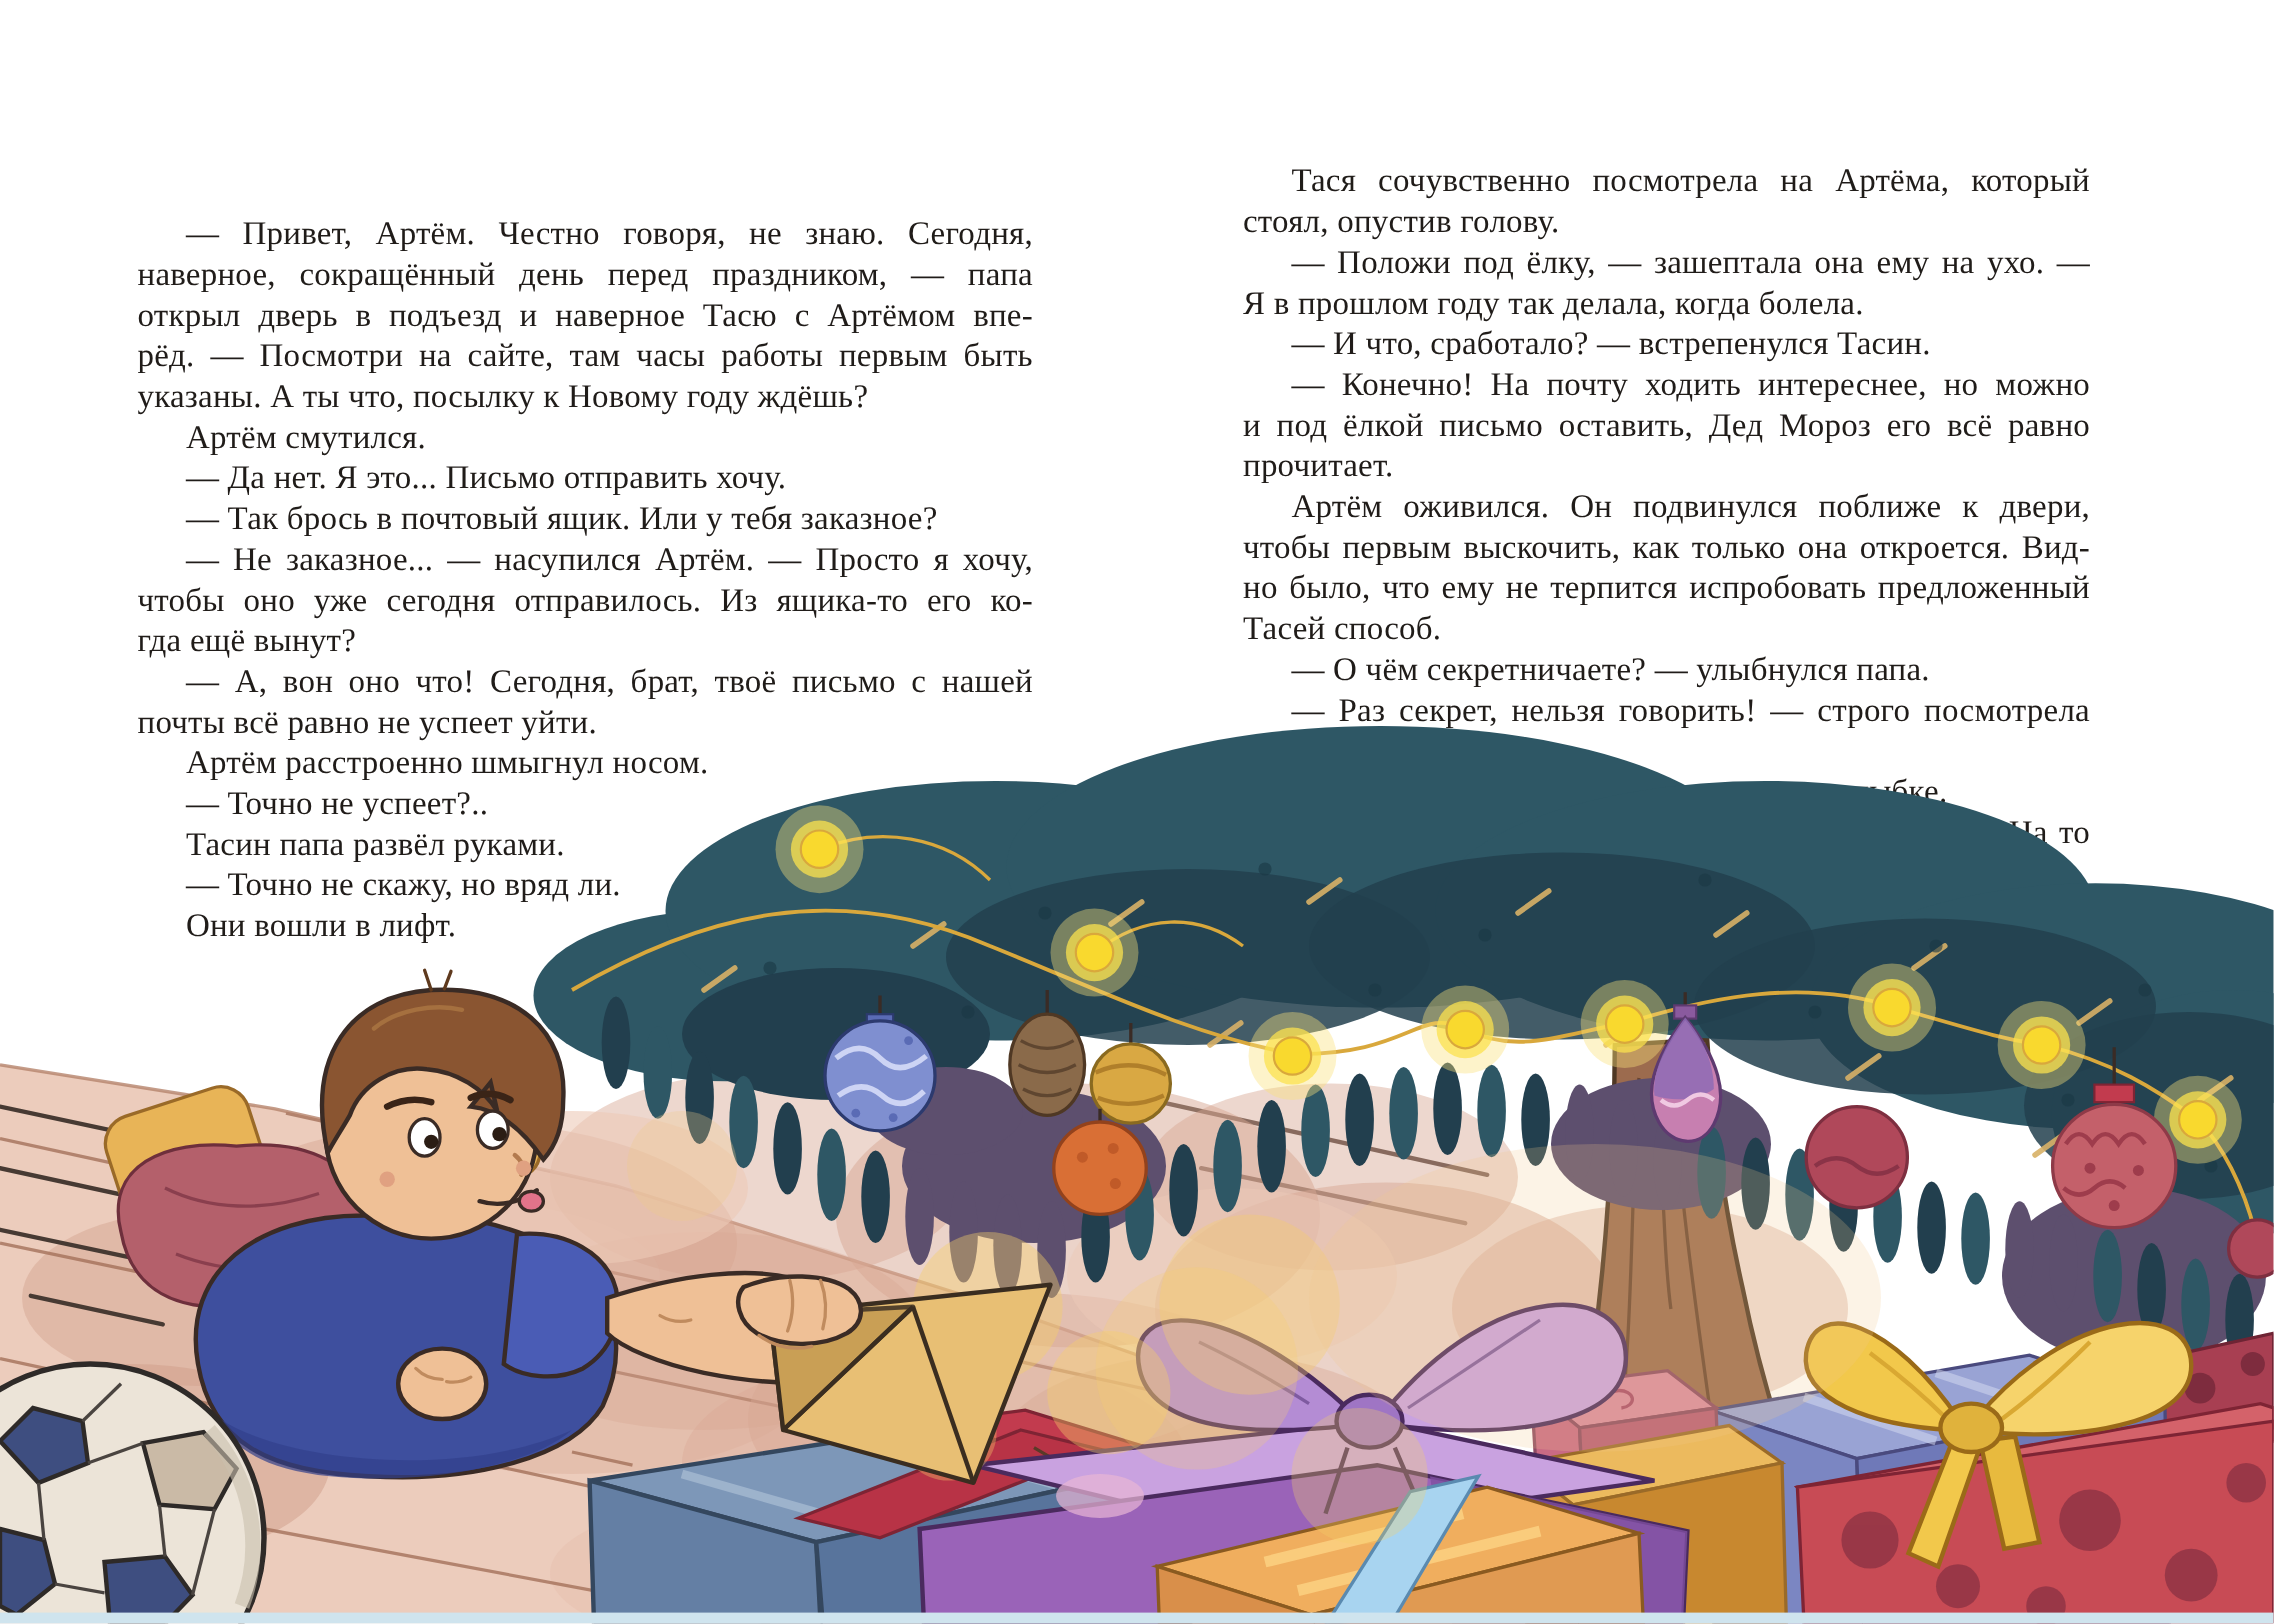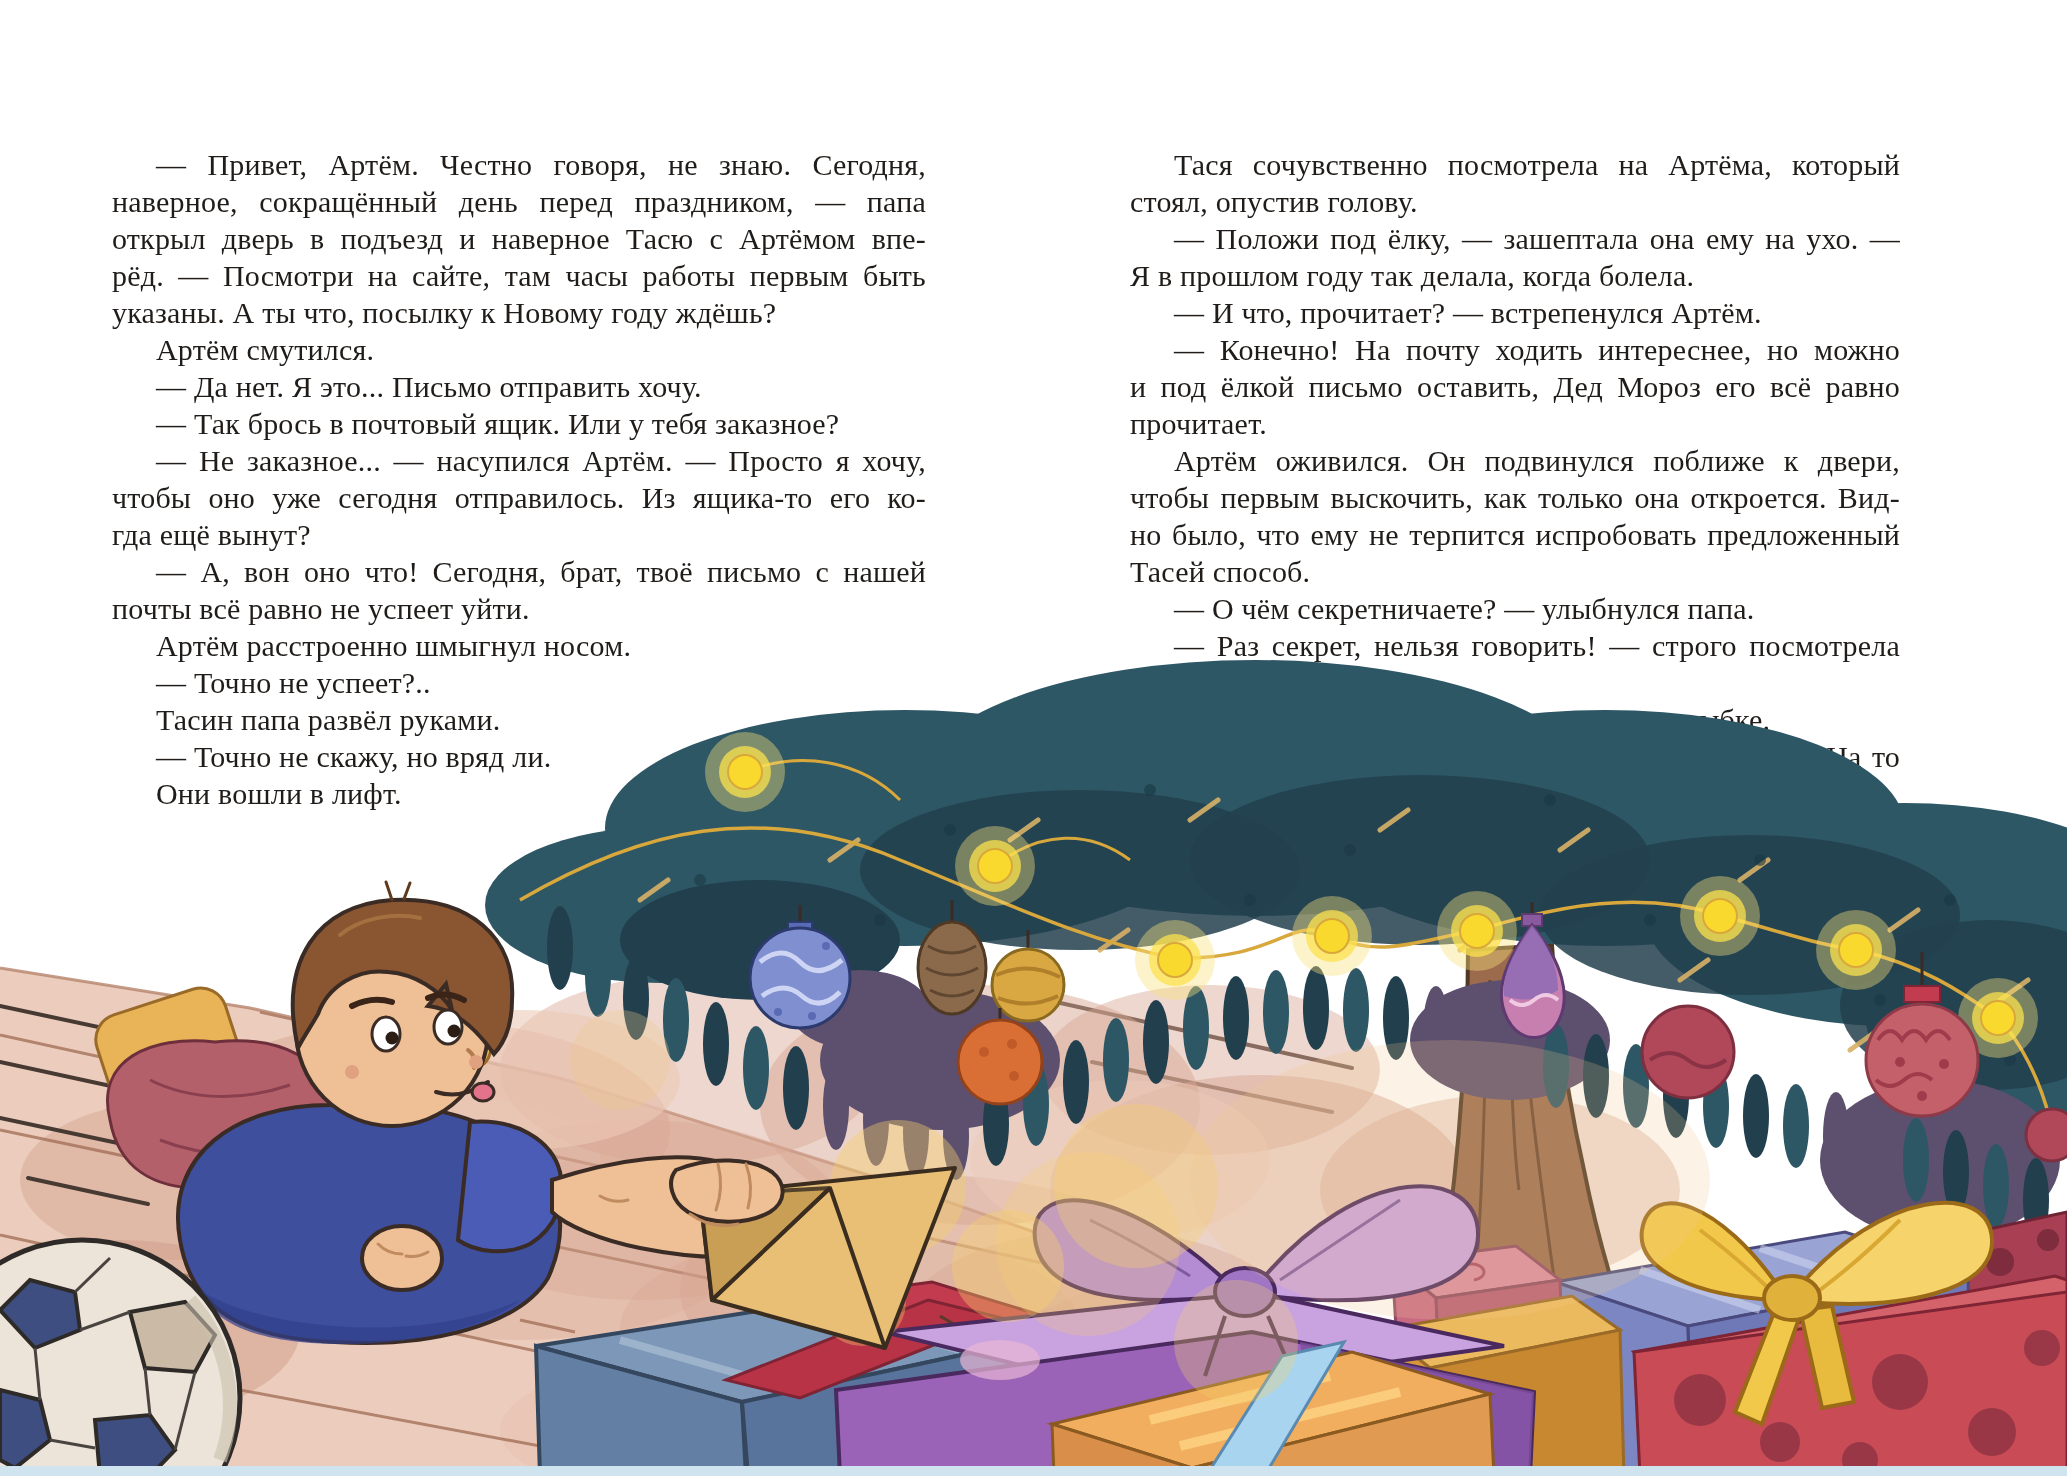--- a/index.html
+++ b/index.html
@@ -3,21 +3,21 @@
 <meta charset="utf-8">
 <style>
   html,body{margin:0;padding:0;}
   body{
     width:2067px;height:1476px;position:relative;overflow:hidden;
     background:#ffffff;
     font-family:"Liberation Serif","DejaVu Serif",serif;
   }
   .col{position:absolute;top:146px;font-size:30px;line-height:37px;
        color:#201c19;letter-spacing:.2px;}
-  #left-col{left:112px;width:814px;}
+  #left-col{left:125px;width:814px;margin-top:48px;}
   #right-col{left:1130px;width:770px;}
   .line{text-align:justify;text-align-last:left;text-justify:inter-word;}
   .line.j{text-align-last:justify;}
   .line.i{padding-left:44px;}
   #art{position:absolute;left:0;top:0;}
   #bottom-strip{position:absolute;left:0;bottom:0;width:2067px;height:10px;}
   .fd{fill:#223f4e;} .fp{fill:#5d4f6e;}
 </style>
 </head>
 <body style="background: rgb(255, 255, 255);">
@@ -40,21 +40,21 @@
     <div class="line i">— Точно не успеет?..</div>
     <div class="line i">Тасин папа развёл руками.</div>
     <div class="line i">— Точно не скажу, но вряд ли.</div>
     <div class="line i">Они вошли в лифт.</div>
   </div>
 <div id="right-col" class="col">
     <div class="line i j">Тася сочувственно посмотрела на Артёма, который</div>
     <div class="line">стоял, опустив голову.</div>
     <div class="line i j">— Положи под ёлку, — зашептала она ему на ухо. —</div>
     <div class="line">Я в прошлом году так делала, когда болела.</div>
-    <div class="line i">— И что, прочитает? — встрепенулся Артём.</div>
+    <div class="line i">— И что, сработало? — встрепенулся Тасин.</div>
     <div class="line i j">— Конечно! На почту ходить интереснее, но можно</div>
     <div class="line j">и под ёлкой письмо оставить, Дед Мороз его всё равно</div>
     <div class="line">прочитает.</div>
     <div class="line i j">Артём оживился. Он подвинулся поближе к двери,</div>
     <div class="line j">чтобы первым выскочить, как только она откроется. Вид-</div>
     <div class="line j">но было, что ему не терпится испробовать предложенный</div>
     <div class="line">Тасей способ.</div>
     <div class="line i">— О чём секретничаете? — улыбнулся папа.</div>
     <div class="line i j">— Раз секрет, нельзя говорить! — строго посмотрела</div>
     <div class="line">на него Тася.</div>

